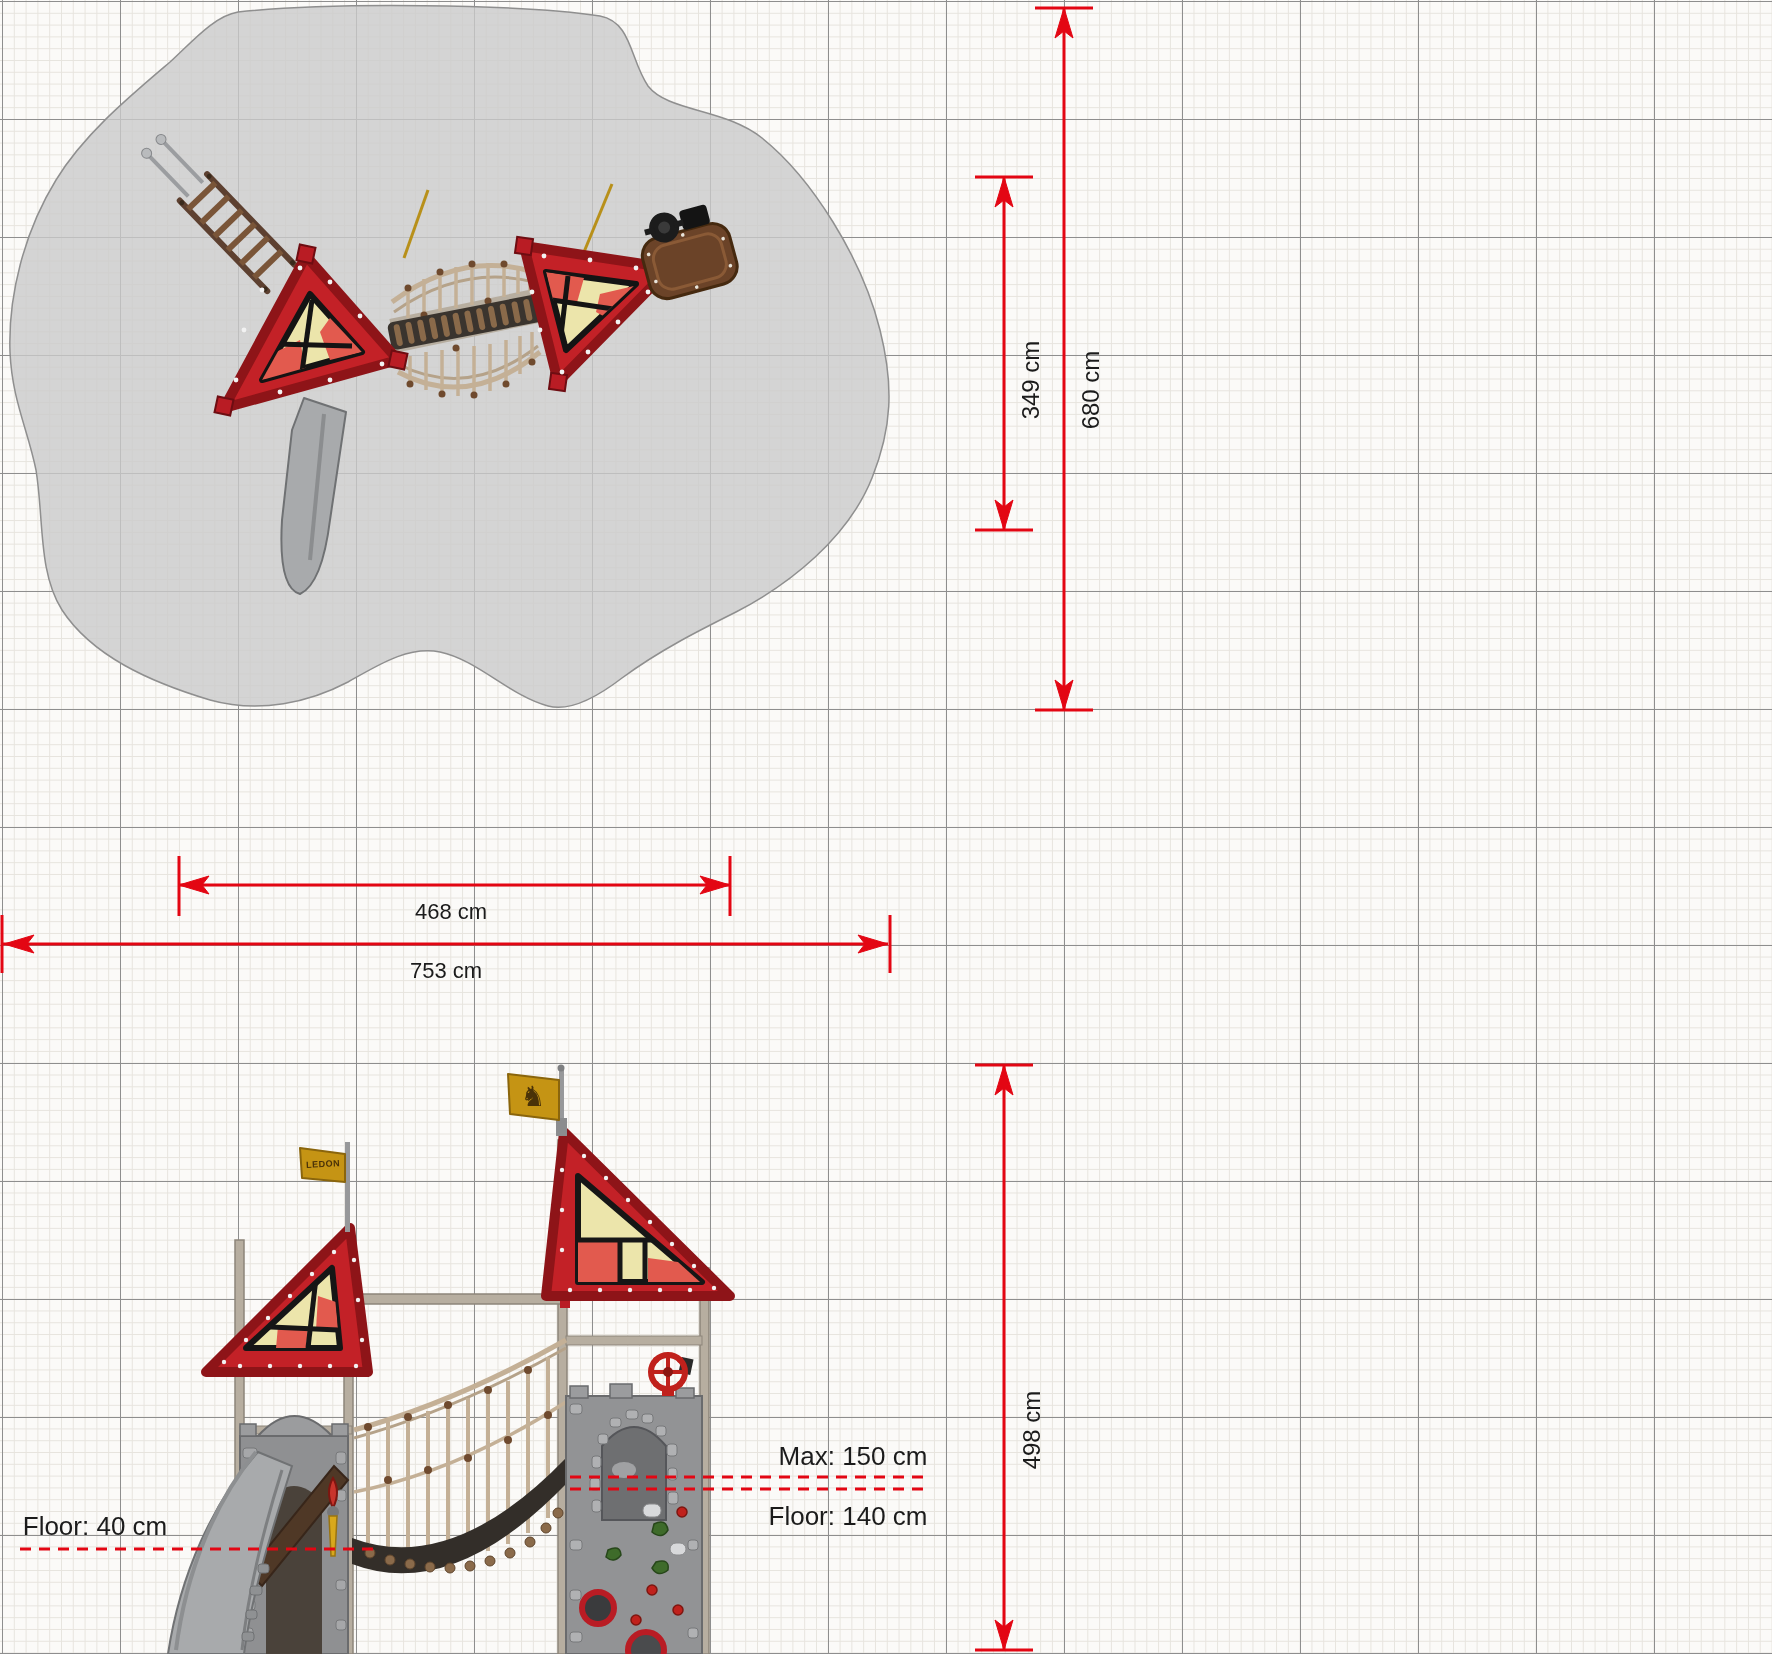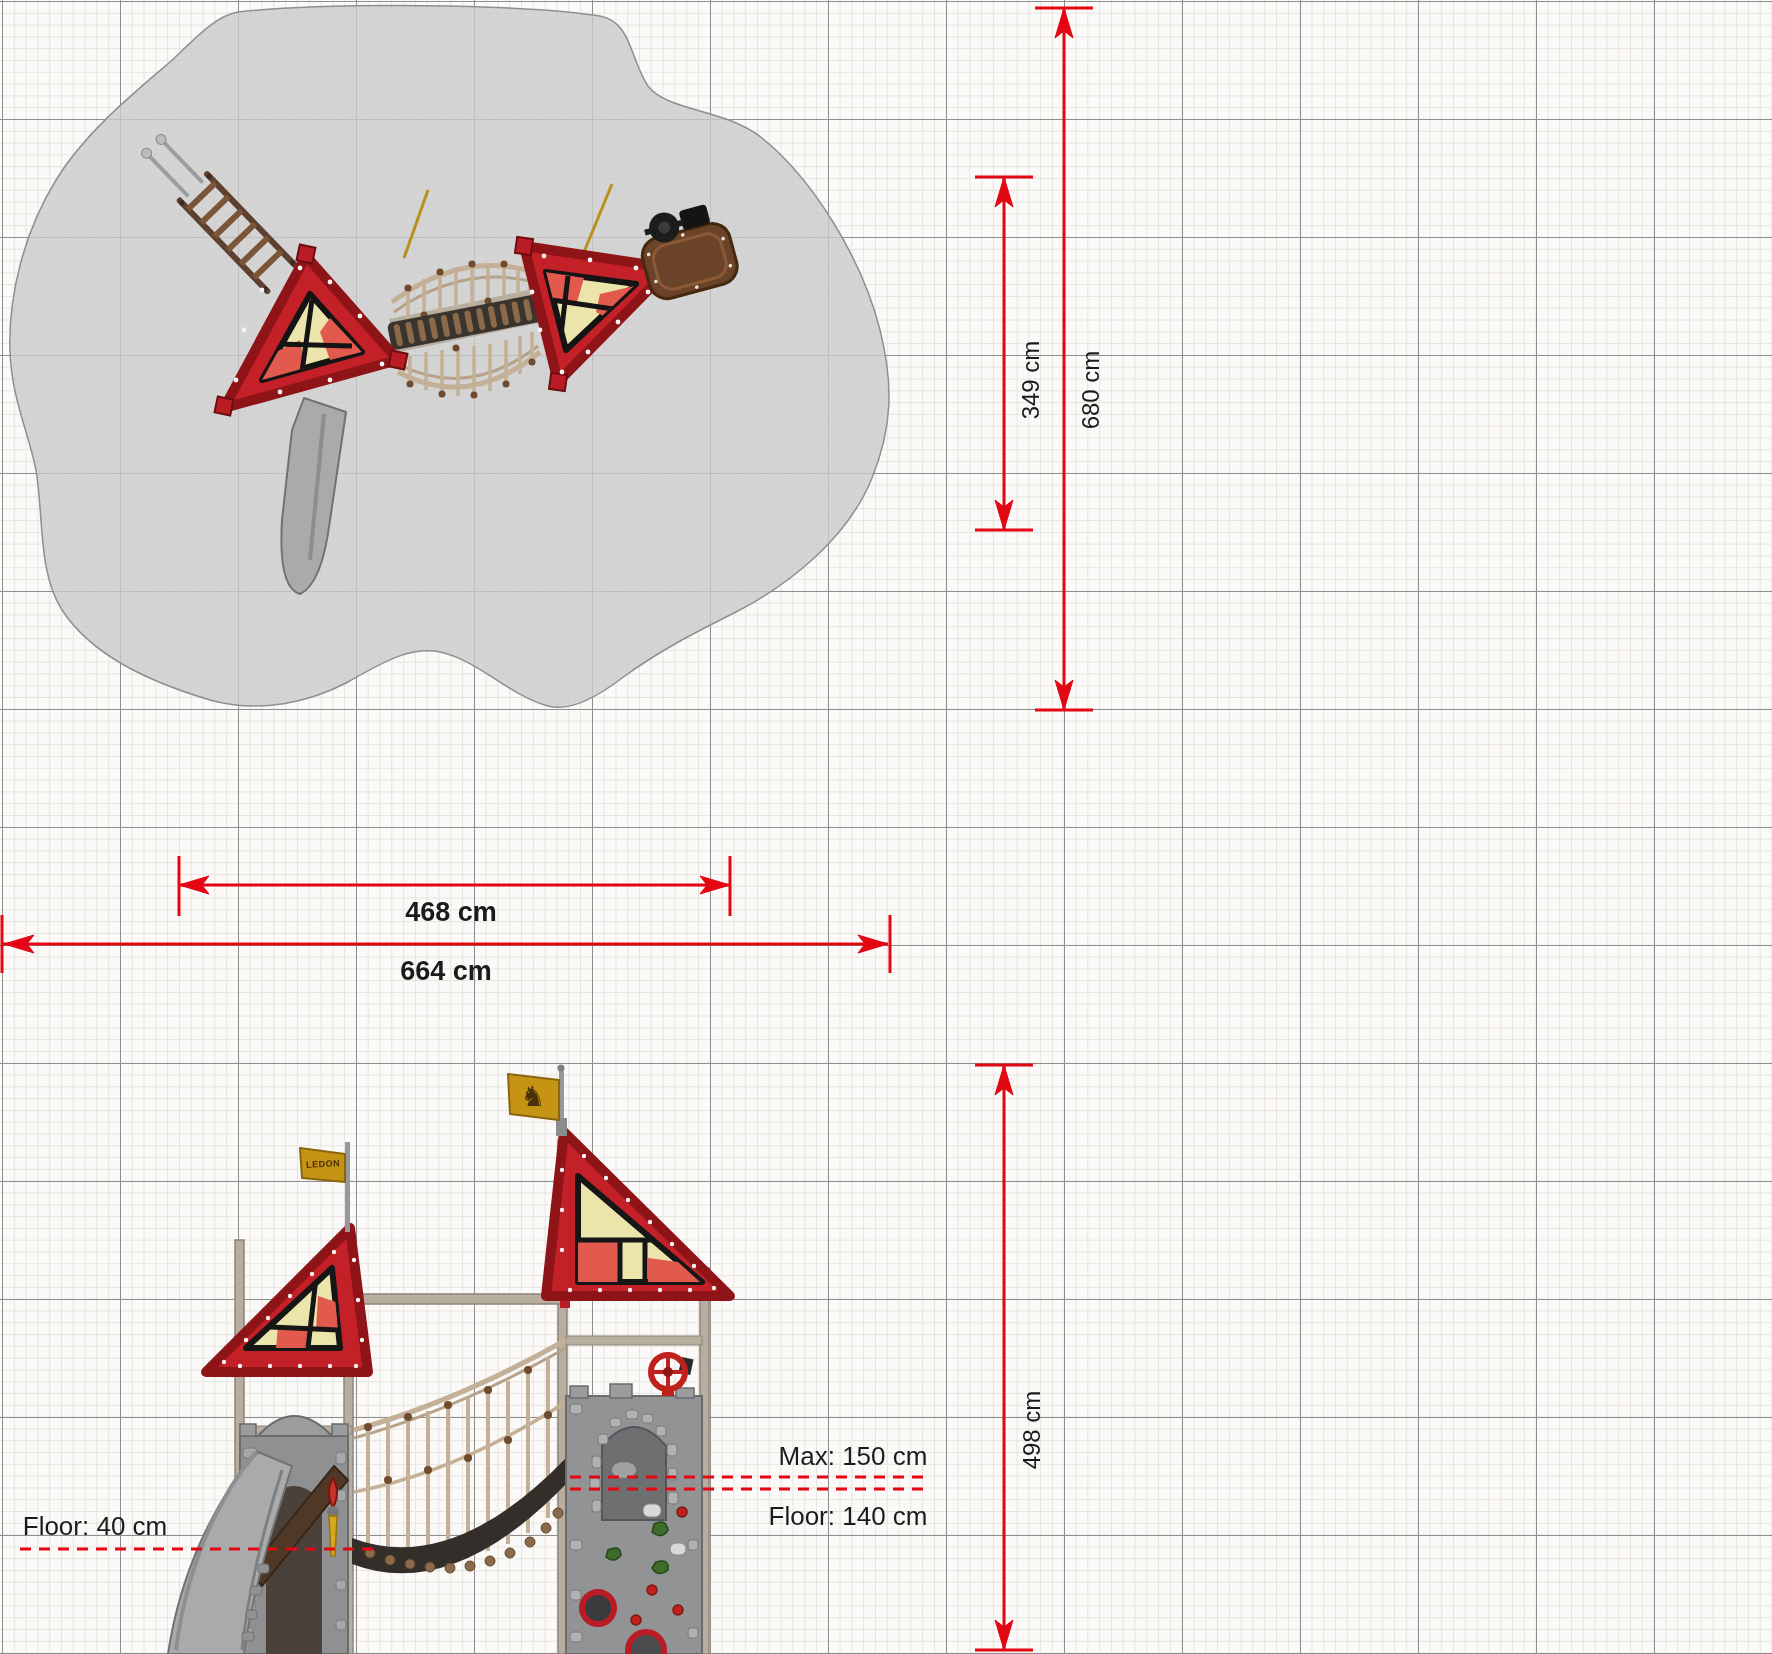--- a/index.html
+++ b/index.html
@@ -12,21 +12,21 @@
       linear-gradient(#e7e4de 1px, transparent 1px),
       linear-gradient(90deg,#e7e4de 1px, transparent 1px);
     background-size:118px 118px,118px 118px,11.8px 11.8px,11.8px 11.8px;
     background-position:2px 1px;
     font-family:"Liberation Sans", sans-serif;
   }
   svg{position:absolute;left:0;top:0;}
   .lbl{position:absolute;color:#1b1b1b;white-space:nowrap;transform:translate(-50%,-50%);}
   .lbl.rot{transform:translate(-50%,-50%) rotate(-90deg);}
   .s1{font-size:24px;}
-  .s2{font-size:27px;font-weight:bold;}
+  .s2{font-size:22px;}
   .s3{font-size:26px;}
   .flag-txt{position:absolute;font-size:9px;font-weight:bold;color:#4a3208;letter-spacing:.5px;
     transform:translate(-50%,-50%) rotate(-3deg);}
   .emblem{position:absolute;font-family:"DejaVu Sans",sans-serif;font-size:28px;color:#4a3208;
     transform:translate(-50%,-50%);}
 </style>
 </head>
 <body>
 
 <div class="canvas">
@@ -494,21 +494,21 @@
       <path d="M570,1477 L930,1477"></path>
       <path d="M570,1489 L930,1489"></path>
       <path d="M20,1549 L381,1549"></path>
     </g>
   </g>
 </svg>
 
 <div class="lbl rot s1" style="left:1031px;top:380px;">349 cm</div>
 <div class="lbl rot s1" style="left:1091px;top:390px;">680 cm</div>
 <div class="lbl s2" style="left:451px;top:912px;">468 cm</div>
-<div class="lbl s2" style="left:446px;top:971px;">664 cm</div>
+<div class="lbl s2" style="left:446px;top:971px;">753 cm</div>
 <div class="lbl rot s1" style="left:1032px;top:1430px;">498 cm</div>
 <div class="lbl s3" style="left:853px;top:1456px;">Max: 150 cm</div>
 <div class="lbl s3" style="left:848px;top:1516px;text-align:center;">Floor: 140 cm</div>
 <div class="lbl s3" style="left:95px;top:1526px;">Floor: 40 cm</div>
 <div class="flag-txt" style="left:323px;top:1164px;">LEDON</div>
 <div class="emblem" style="left:533px;top:1096px;">♞</div>
 
 </div>
 
 </body></html>

